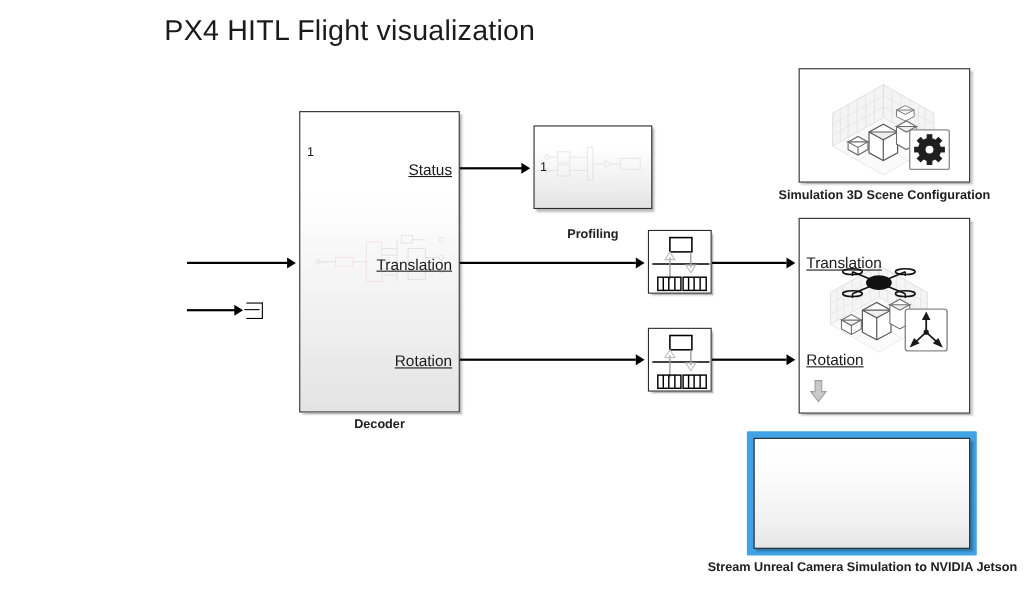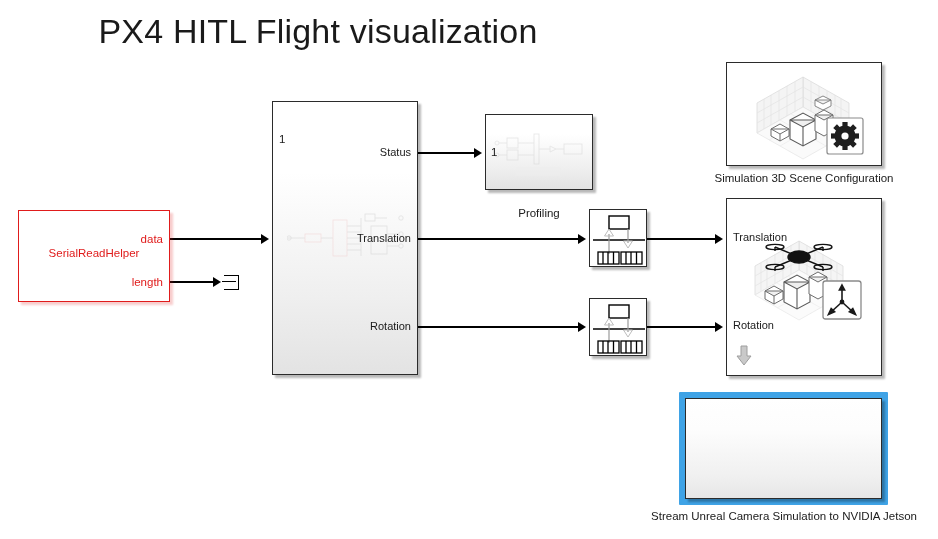--- a/index.html
+++ b/index.html
@@ -18,21 +18,21 @@
     overflow: hidden;
   }
 
   
   #diagram-title {
     position: absolute;
     left: 0px;
     top: 12px;
     width: 636px;
     text-align: center;
-    font-size: 34px;
+    font-size: 26px;
     font-weight: 400;
     color: #1a1a1a;
     letter-spacing: 0.2px;
     white-space: nowrap;
   }
 
   
   .block {
     position: absolute;
     box-sizing: border-box;
@@ -51,20 +51,21 @@
   }
 
   
   .caption {
     position: absolute;
     font-size: 11.5px;
     color: #202020;
     text-align: center;
     white-space: nowrap;
     line-height: 14px;
+    font-weight: bold;
   }
   .caption.red { color: #e01b1b; }
 
   
   #read-serial-block {
     left: 18px;
     top: 210px;
     width: 152px;
     height: 92px;
     border: 1.8px solid #e01b1b;
@@ -88,23 +89,24 @@
 
   
   #decoder-block {
     left: 272px;
     top: 101px;
     width: 146px;
     height: 274px;
   }
   .port-label {
     position: absolute;
-    font-size: 11px;
+    font-size: 14px;
     color: #1a1a1a;
     white-space: nowrap;
+    text-decoration: underline;
   }
   .inport-num {
     position: absolute;
     font-size: 11.5px;
     color: #1a1a1a;
   }
 
   
   #decoder-preview {
     position: absolute;
@@ -240,25 +242,20 @@
 
   <div class="line h" style="left:418px; top:326px; width:160px;"></div>
   <div class="arrow" style="left:578px; top:322px;"></div>
 
   <div class="line h" style="left:647px; top:238px; width:68px;"></div>
   <div class="arrow" style="left:715px; top:234px;"></div>
 
   <div class="line h" style="left:647px; top:326px; width:68px;"></div>
   <div class="arrow" style="left:715px; top:322px;"></div>
 
-  <div id="read-serial-block" class="block">
-    <div class="red-port-label" style="right:6px; top:22px;">data</div>
-    <div id="red-block-name">SerialReadHelper</div>
-    <div class="red-port-label" style="right:6px; top:65px;">length</div>
-  </div>
 
   <div id="decoder-block" class="block grad">
 
     <svg id="decoder-preview" viewBox="0 0 120 56">
       <g stroke="#c9c9c9" stroke-width="0.8" fill="none">
         <line x1="0" y1="28" x2="18" y2="28"></line>
         <rect x="18" y="24" width="16" height="8" stroke="#f0c8c8"></rect>
         <line x1="34" y1="28" x2="46" y2="28"></line>
         <rect x="46" y="10" width="14" height="36" stroke="#f0c8c8"></rect>
         <line x1="60" y1="16" x2="74" y2="16"></line>
@@ -277,20 +274,21 @@
         <circle cx="114" cy="36" r="2.2"></circle>
         <circle cx="2" cy="28" r="2.2"></circle>
       </g>
     </svg>
 
     <div class="inport-num" style="left:6px; top:31px;">1</div>
     <div class="port-label" style="right:6px; top:44px;">Status</div>
     <div class="port-label" style="right:6px; top:130px;">Translation</div>
     <div class="port-label" style="right:6px; top:218px;">Rotation</div>
   </div>
+  <div class="caption" style="left:272px; top:379px; width:146px;">Decoder</div>
 
   <div id="profiling-block" class="block grad">
     <svg id="profiling-preview" viewBox="0 0 92 48">
       <g stroke="#d2d2d2" stroke-width="0.9" fill="none">
         <circle cx="3" cy="12" r="2"></circle>
         <line x1="5" y1="12" x2="13" y2="12"></line>
         <rect x="13" y="7" width="11" height="10"></rect>
         <circle cx="3" cy="24" r="2"></circle>
         <line x1="5" y1="24" x2="13" y2="24"></line>
         <rect x="13" y="19" width="11" height="10"></rect>

